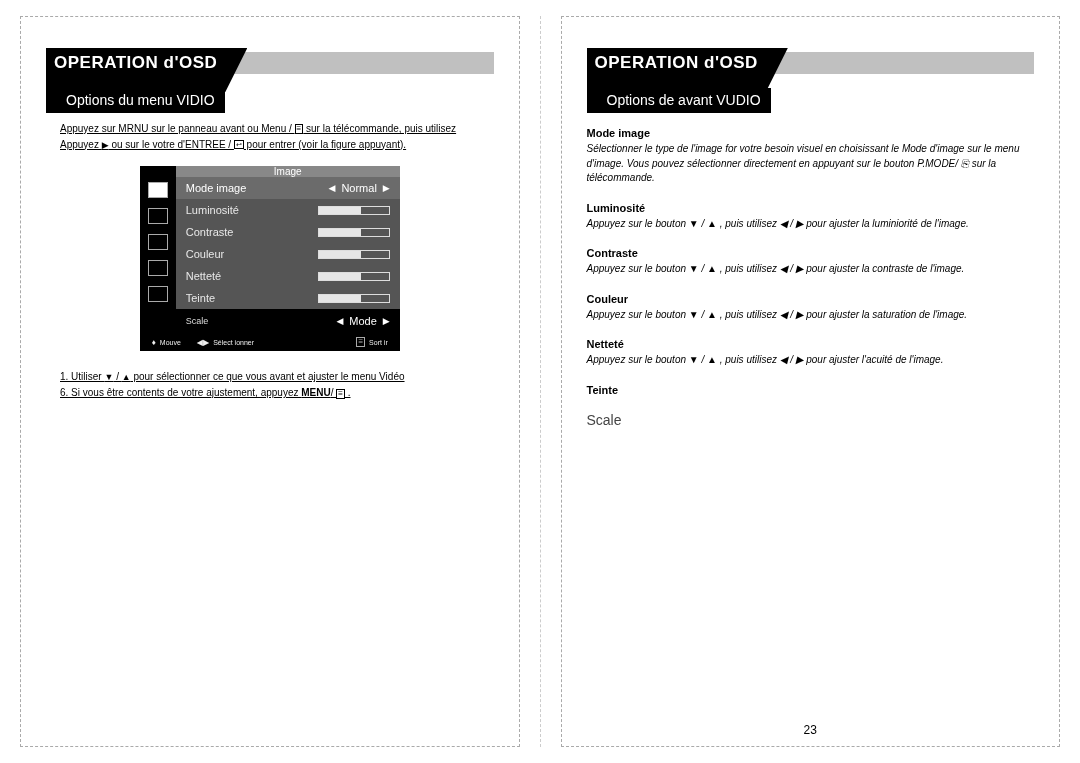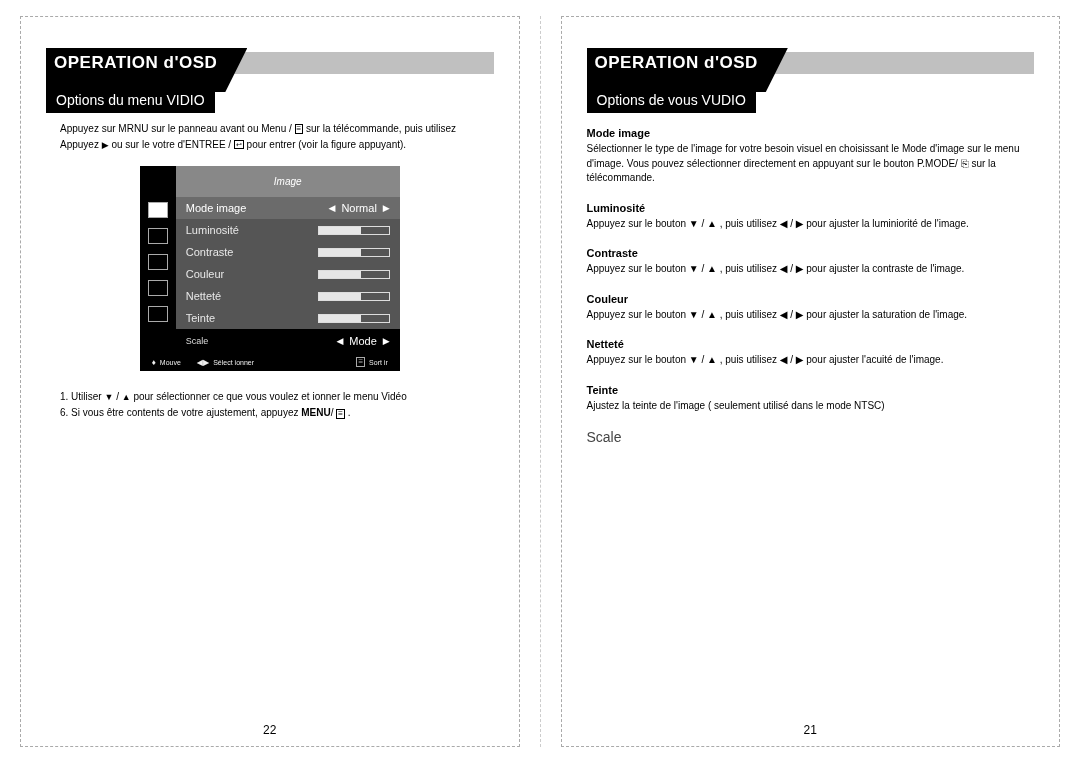--- a/index.html
+++ b/index.html
@@ -65,28 +65,28 @@
     padding-left: 8px;
     padding-right: 30px;
     line-height: 30px;
     clip-path: polygon(0 0, 100% 0, calc(100% - 22px) 100%, 0 100%);
   }
   .subhead {
     display: inline-block;
     background: #000;
     color: #fff;
     font-size: 14px;
-    padding: 4px 10px 5px 10px;
+    padding: 4px 10px 5px 20px;
     margin-bottom: 8px;
   }
   .smalltxt {
     font-size: 10px;
     line-height: 1.55;
   }
-  .indent { margin-left: 14px; }
+  .indent { margin-left: 14px; text-decoration: underline; }
   .tri { font-size: 9px; }
   .menuicon {
     display: inline-block;
     border: 1px solid #000;
     font-size: 8px;
     line-height: 8px;
     padding: 0 1px;
     vertical-align: middle;
   }
   .arrowbox {
@@ -110,23 +110,22 @@
     margin: 14px auto 18px auto;
     background: #000;
     color: #fff;
     font-size: 11px;
   }
   .osd-title {
     background: #888;
     color: #fff;
     text-align: center;
     font-size: 10px;
-    padding: 10px 0;
+    padding: 0 0;
     margin-left: 36px;
-    font-style: italic;
   }
   .osd-body { display: flex; }
   .osd-icons {
     width: 36px;
     background: #000;
     display: flex;
     flex-direction: column;
   }
   .icon-cell {
     height: 26px;
@@ -187,21 +186,21 @@
     background: #000;
   }
   .osd-foot .grp { display: flex; align-items: center; gap: 4px; }
   .osd-foot .sym { font-size: 8px; }
   .def-block { margin-bottom: 16px; }
   .def-block .ttl {
     font-size: 11px;
     font-weight: bold;
     margin-bottom: 3px;
   }
-  .def-block .txt { font-size: 10px; line-height: 1.45; }
+  .def-block .txt { font-size: 10px; line-height: 1.45; font-style: italic; }
   .scale-hdr {
     font-size: 14px;
     color: #444;
     margin-top: 8px;
     margin-bottom: 6px;
   }
 </style>
 </head>
 <body>
 
@@ -296,43 +295,42 @@
           </span>
         <span class="grp" style="margin-left:auto">
             <span class="sym menuicon" style="border-color:#aaa;color:#aaa">≡</span>
             <span>Sort ir</span>
           </span>
       </div>
     </div>
 
     <div class="smalltxt indent">
       <div>
-        <span>1. Utiliser </span><span class="tri">▼</span><span> / </span><span class="tri">▲</span><span> pour sélectionner ce que vous voulez et ionner le menu Vidéo</span>
+        <span>1. Utiliser </span><span class="tri">▼</span><span> / </span><span class="tri">▲</span><span> pour sélectionner ce que vous avant et ajuster le menu Vidéo</span>
       </div>
       <div>
         <span>6. Si vous être contents de votre ajustement, appuyez </span><b>MENU</b><span>/ </span><span class="menuicon">≡</span><span> .</span>
       </div>
     </div>
 
   </div>
-  <div class="pagenum">22</div>
 </div>
 
 <div class="col-sep"></div>
 
 <div class="page">
   <div class="dashed-border"></div>
   <div class="content">
 
     <div class="header-bar">
       <div class="header-grey"></div>
       <div class="header-black">OPERATION d'OSD</div>
     </div>
 
-    <div class="subhead">Options de vous VUDIO</div>
+    <div class="subhead">Options de avant VUDIO</div>
 
     <div style="height:6px"></div>
 
     <div class="def-block">
       <div class="ttl">Mode image</div>
       <div class="txt">Sélectionner le type de l'image for votre besoin visuel en choisissant le Mode d'image sur le menu d'image. Vous pouvez sélectionner directement en appuyant sur le bouton P.MODE/ ⎘ sur la télécommande.</div>
     </div>
     <div class="def-block">
       <div class="ttl">Luminosité</div>
       <div class="txt">Appuyez sur le bouton ▼ / ▲ , puis utilisez ◀ / ▶ pour ajuster la luminiorité de l'image.</div>
@@ -344,20 +342,19 @@
     <div class="def-block">
       <div class="ttl">Couleur</div>
       <div class="txt">Appuyez sur le bouton ▼ / ▲ , puis utilisez ◀ / ▶ pour ajuster la saturation de l'image.</div>
     </div>
     <div class="def-block">
       <div class="ttl">Netteté</div>
       <div class="txt">Appuyez sur le bouton ▼ / ▲ , puis utilisez ◀ / ▶ pour ajuster l'acuité de l'image.</div>
     </div>
     <div class="def-block">
       <div class="ttl">Teinte</div>
-      <div class="txt">Ajustez la teinte de l'image ( seulement utilisé dans le mode NTSC)</div>
     </div>
 
     <div class="scale-hdr">Scale</div>
 
   </div>
-  <div class="pagenum">21</div>
+  <div class="pagenum">23</div>
 </div>
 
 </body></html>

